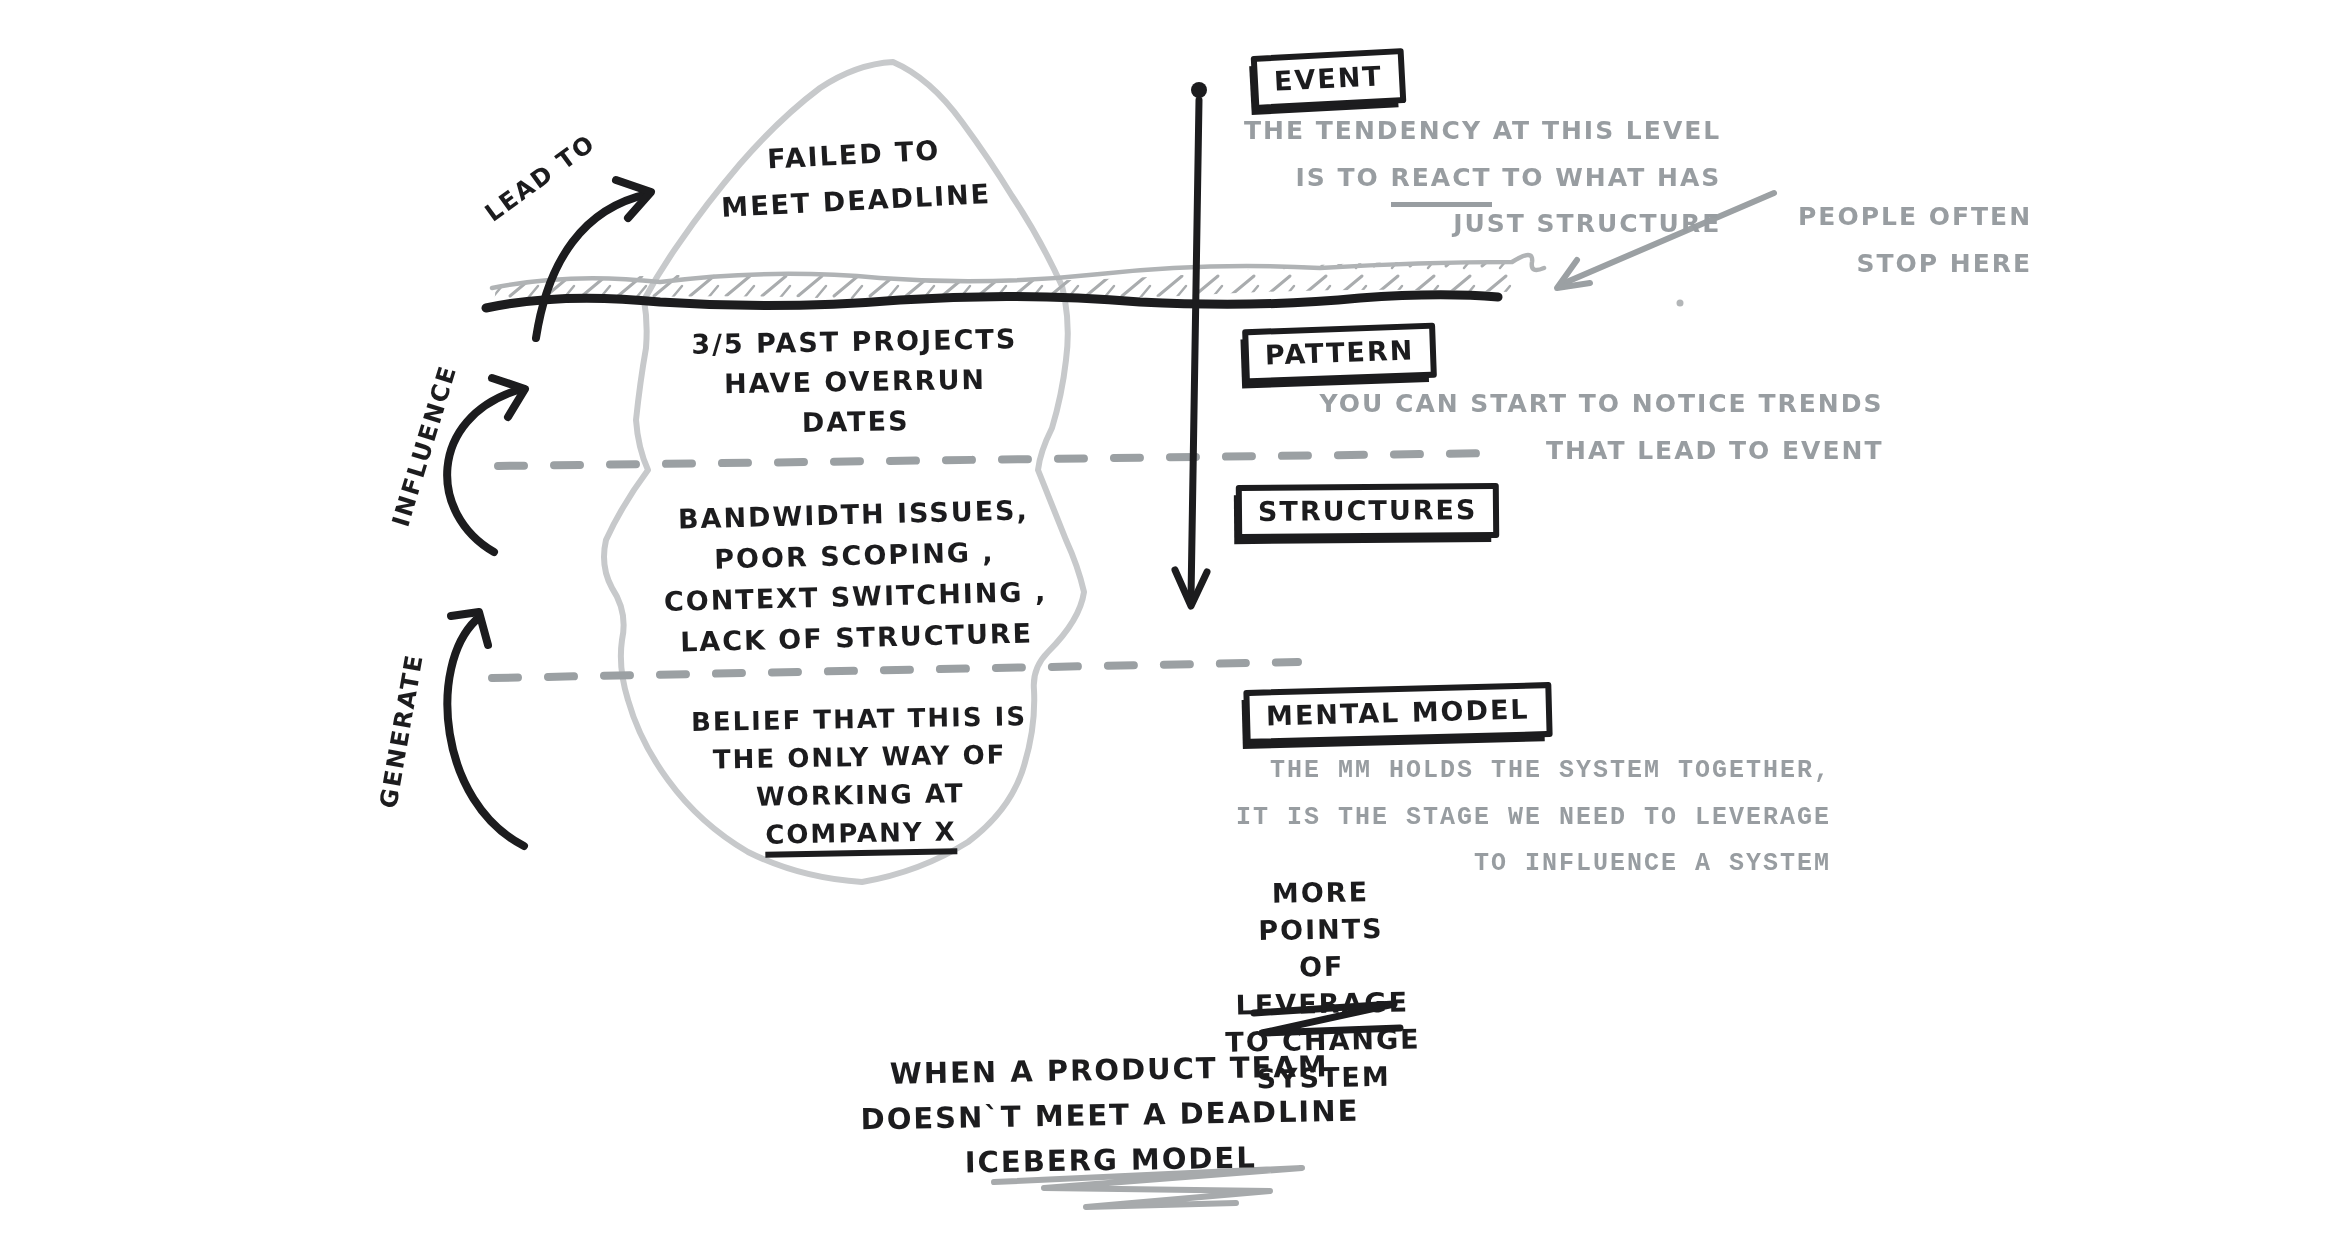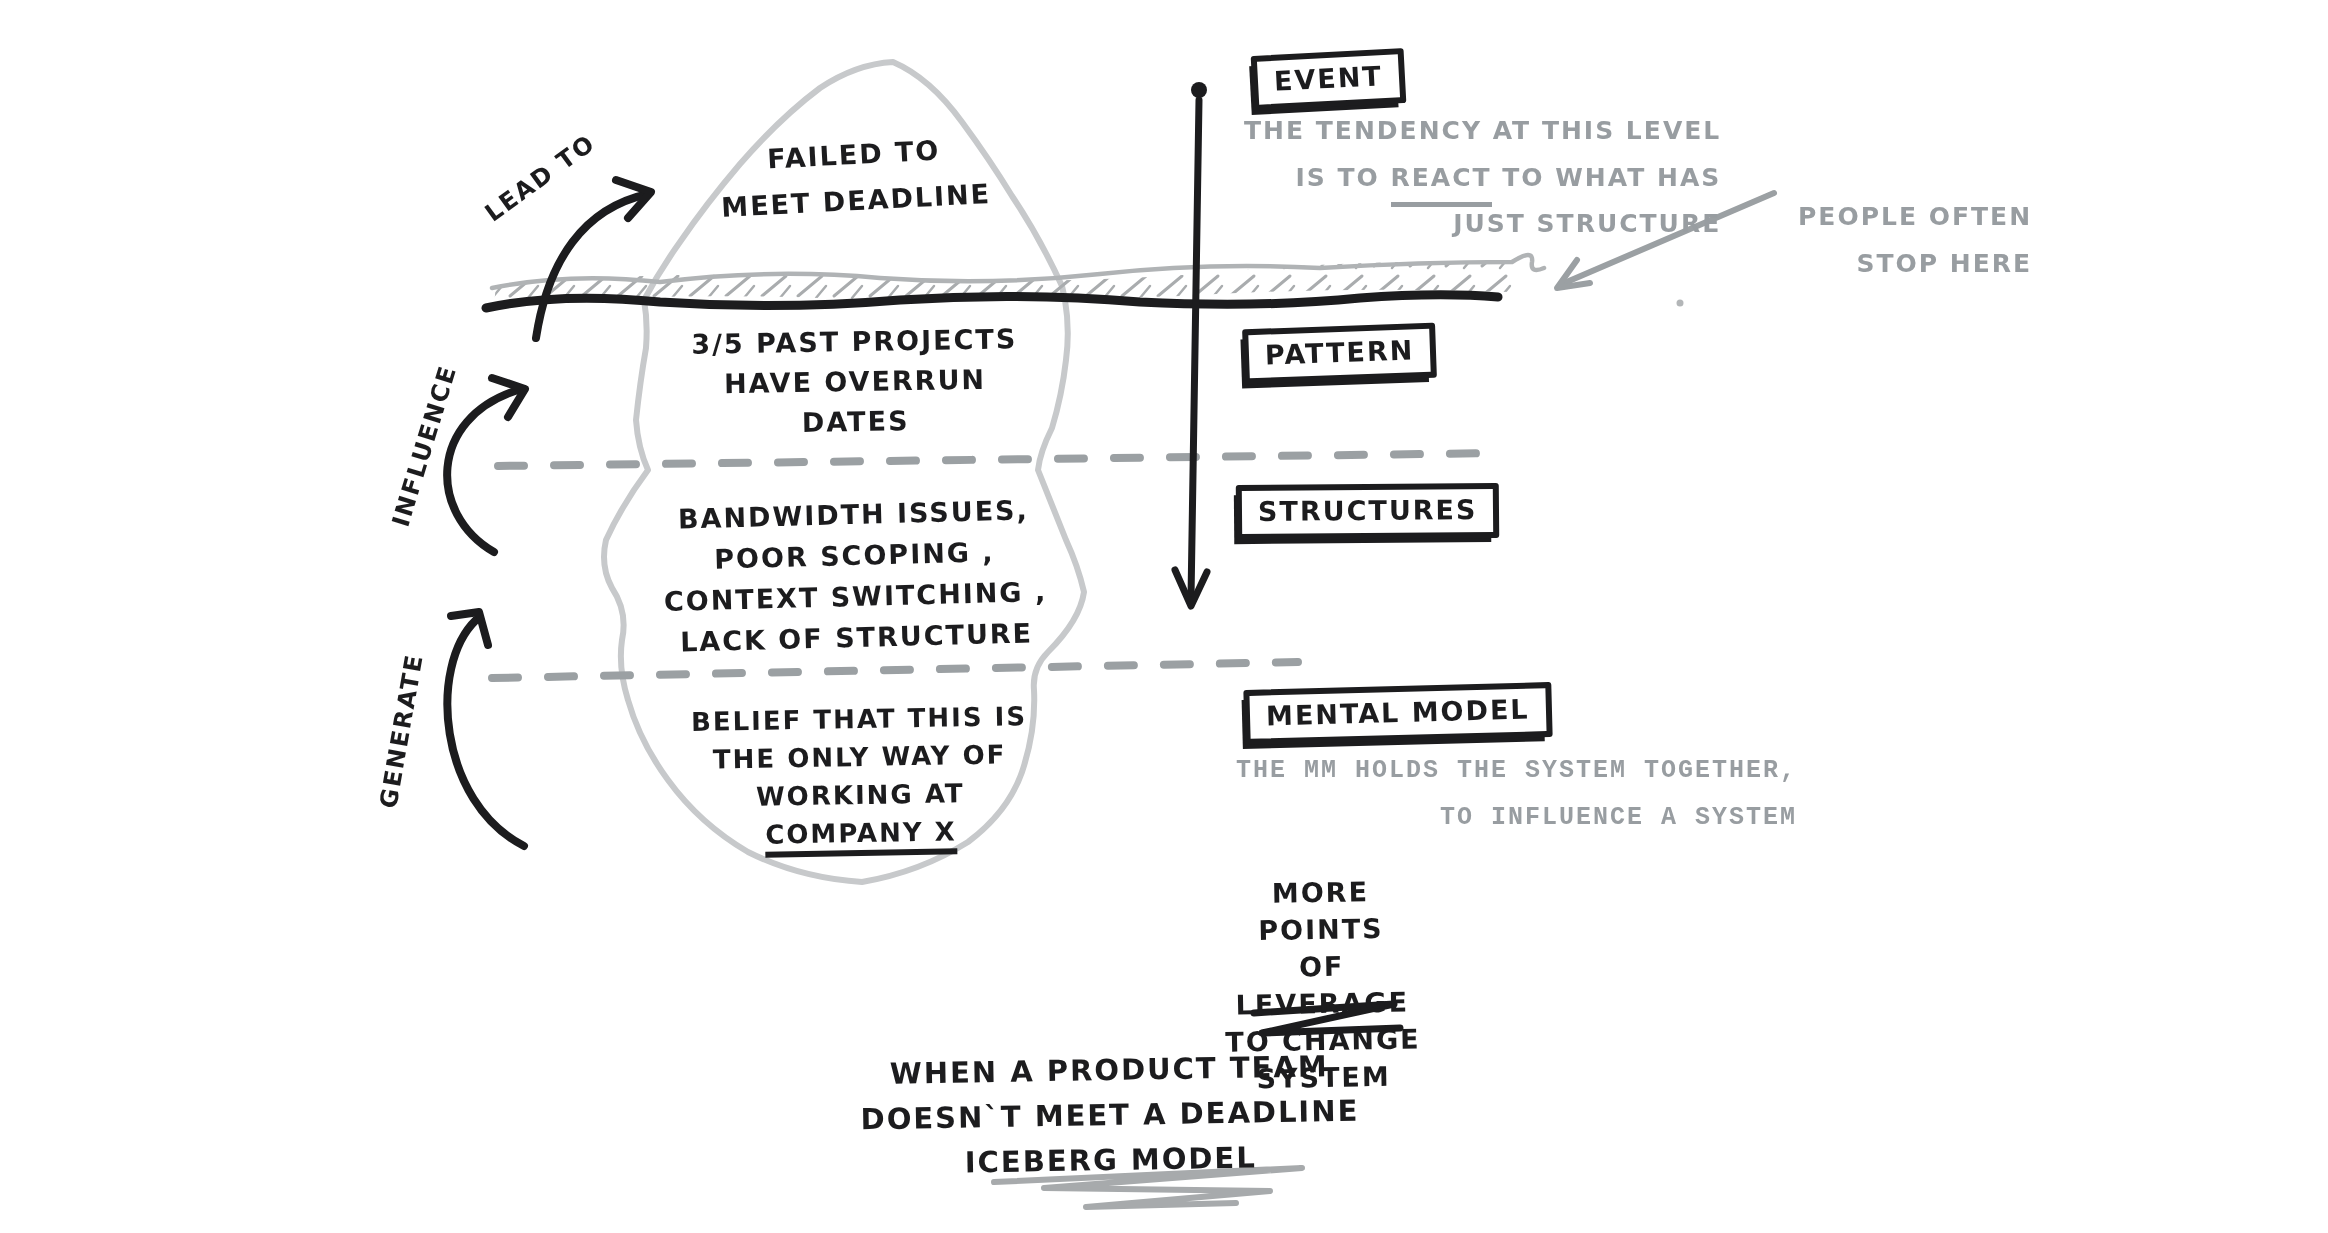--- a/index.html
+++ b/index.html
@@ -128,30 +128,35 @@
   </div>
 
   <div class="hand gray lvl-note" style="left:1798px;top:158px;margin-top:40px;">
     <div>PEOPLE OFTEN</div>
     <div>STOP HERE</div>
   </div>
 
   <div class="box" style="left:1243px;top:326px;font-size:27px;transform:rotate(-2deg);">
     <span>PATTERN</span>
   </div>
+  <div class="hand gray lvl-note" style="left:1236px;top:385px;">
+    <div>YOU CAN START TO NOTICE TRENDS</div>
+    <div style="margin-left:310px;">THAT LEAD TO EVENT</div>
+  </div>
 
   <div class="box" style="left:1236px;top:484px;font-size:27px;transform:rotate(-0.5deg);">
     <span>STRUCTURES</span>
   </div>
 
   <div class="box" style="left:1244px;top:686px;font-size:27px;transform:rotate(-1.5deg);">
     <span>MENTAL MODEL</span>
   </div>
   <div class="hand gray lvl-note" style="left:1236px;top:752px;font-family:Liberation Mono, monospace;">
     <div>THE MM HOLDS THE SYSTEM TOGETHER,</div>
+    <div>IT IS THE STAGE WE NEED TO LEVERAGE</div>
     <div>TO INFLUENCE A SYSTEM</div>
   </div>
 
   <div class="hand ink center" style="left:1212px;top:874px;width:220px;font-size:27px;line-height:37px;transform:rotate(-1deg);">
     <div>MORE POINTS</div>
     <div>OF LEVERAGE</div>
     <div>TO CHANGE</div>
     <div>SYSTEM</div>
   </div>
 

